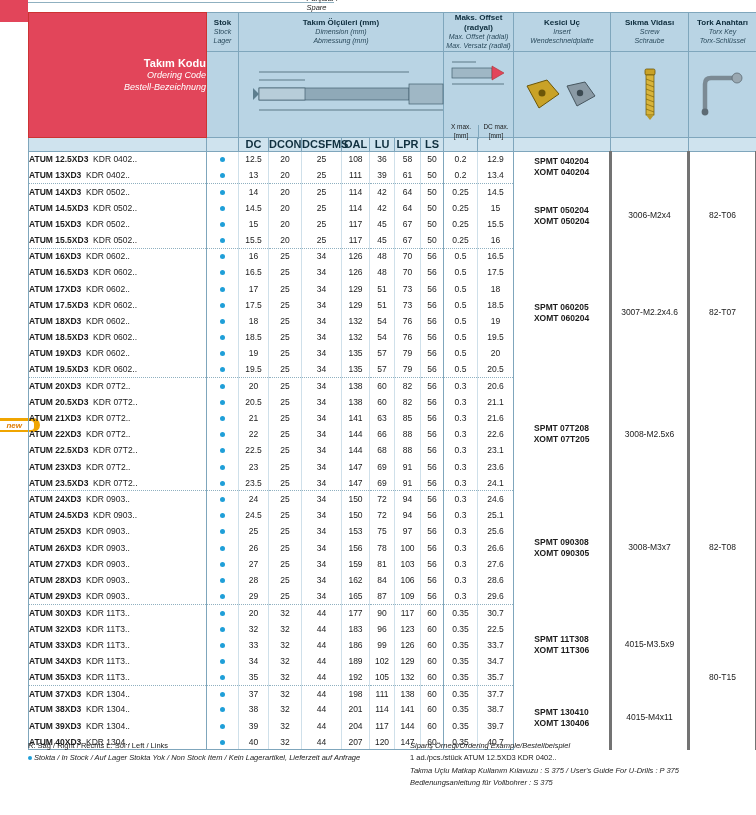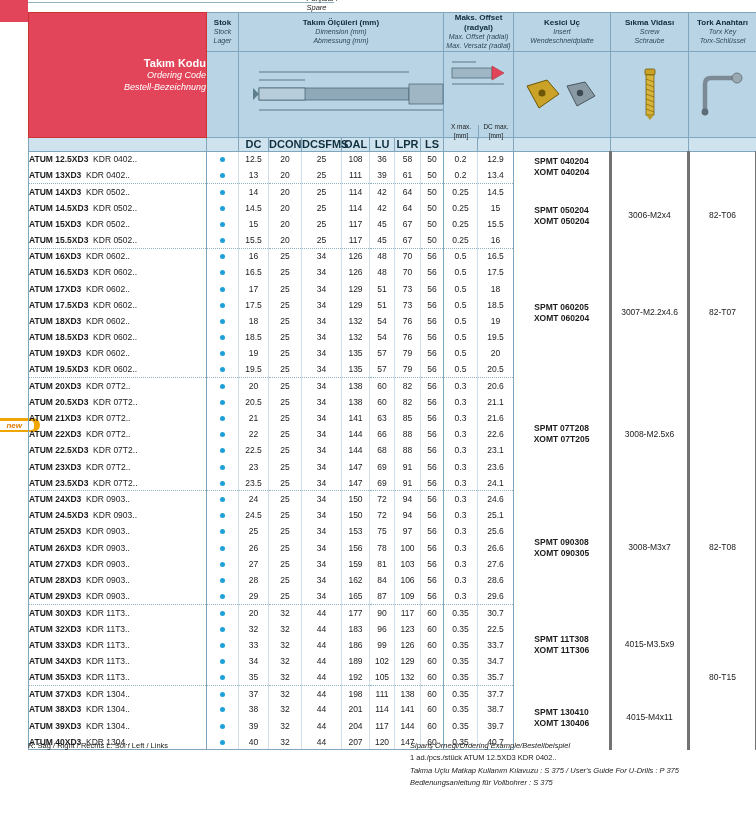--- a/index.html
+++ b/index.html
@@ -780,20 +780,23 @@
           <td class="num vline-r">60</td>
           <td class="num">0.35</td>
           <td class="num vline-r">40.7</td>
         </tr>
       </tbody>
   </table>
 
   <div class="footer">
     <div class="left">
       <div class="ln">R: Sağ / Right / Rechts   L: Sol / Left / Links</div>
+      <div class="ln it">
+        <span class="bdot"></span><span>Stokta / In Stock / Auf Lager   Stokta Yok / Non Stock Item / Kein Lagerartikel, Lieferzeit auf Anfrage</span>
+      </div>
     </div>
     <div class="right">
       <div class="ln it">Sipariş Örneği/Ordering Example/Bestellbeispiel</div>
       <div class="ln">1 ad./pcs./stück  ATUM 12.5XD3 KDR 0402..</div>
       <div class="ln it">Takma Uçlu Matkap Kullanım Kılavuzu : S 375 / User's Guide For U-Drills : P 375</div>
       <div class="ln it">Bedienungsanleitung für Vollbohrer : S 375</div>
     </div>
   </div>
 </div>
 

